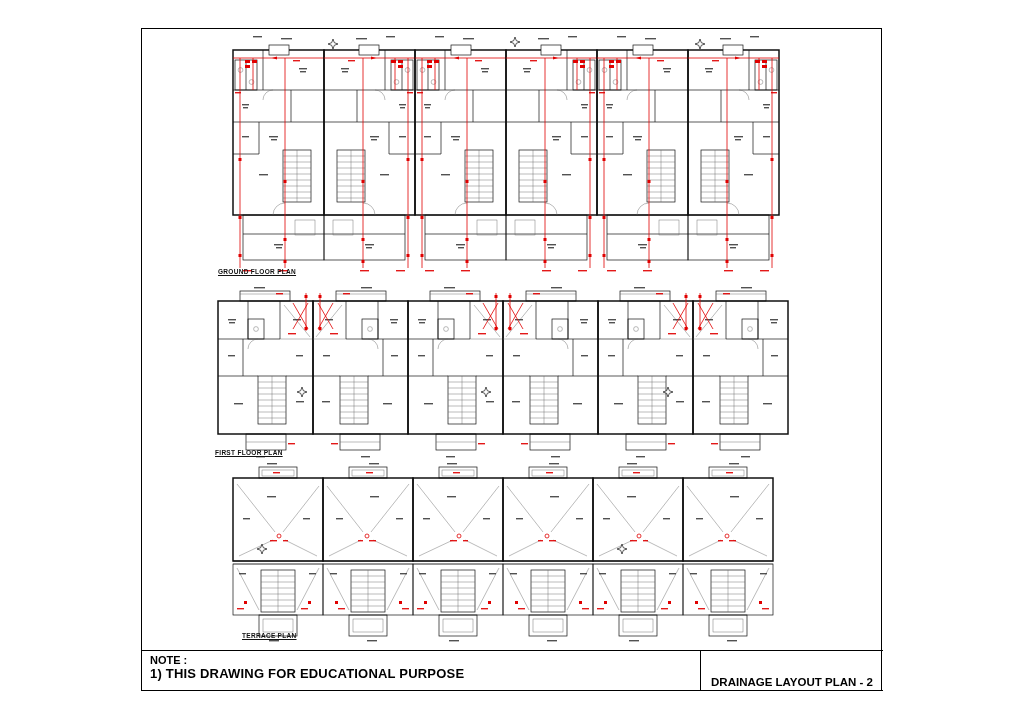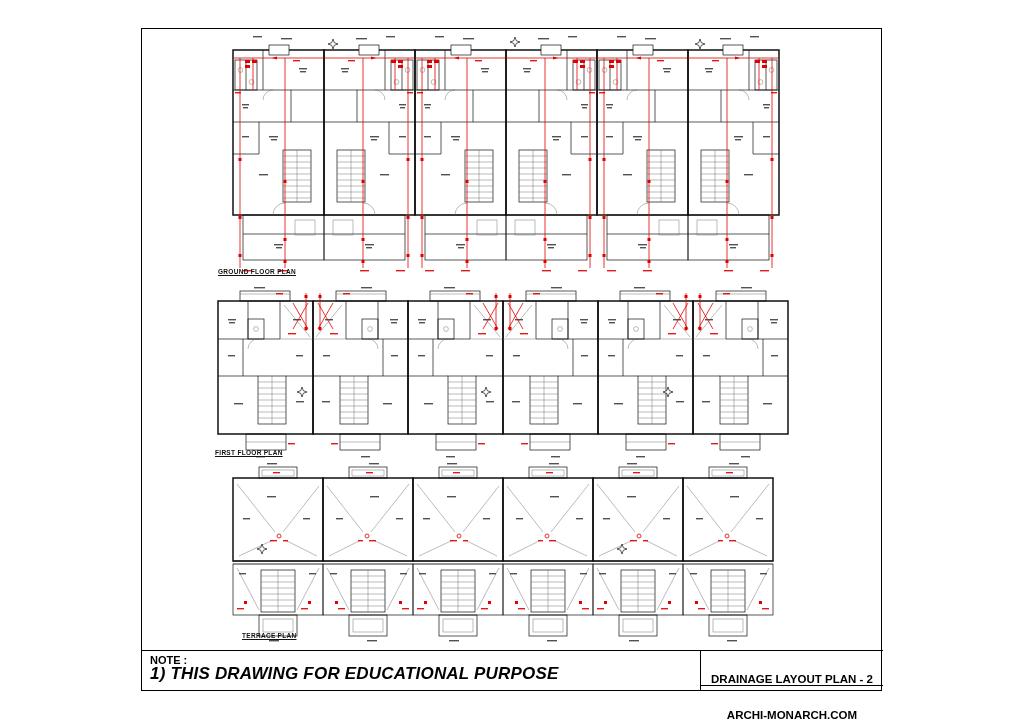--- a/index.html
+++ b/index.html
@@ -16,21 +16,21 @@
   .r{stroke:#e00000;stroke-width:0.8;fill:none}
   .rf{fill:#e00000;stroke:none}
   .tb{fill:#333;opacity:.85}
   .rb{fill:#e00000;opacity:.9}
   
   .plan-label{position:absolute;font-size:6.5px;font-weight:bold;letter-spacing:.3px;color:#111;
               text-decoration:underline;white-space:nowrap;}
   
   .note{position:absolute;left:150px;top:653px;color:#000;font-weight:bold;}
   .note .h{font-size:11px;line-height:14px;}
-  .note .l{font-size:17px;line-height:14px;letter-spacing:.2px;font-style:italic;}
+  .note .l{font-size:13px;line-height:14px;letter-spacing:.2px;}
   
   .title-block{position:absolute;left:700px;top:650px;width:183px;height:41px;border-left:1px solid #000;
                box-sizing:border-box;display:flex;flex-direction:column;}
   .title-block .cell{flex:1;display:flex;align-items:center;justify-content:center;
                      font-weight:bold;font-size:11.5px;color:#000;white-space:nowrap;margin-top:23px;}
   .title-block .cell:first-child{border-bottom:1px solid #000;}
 </style>
 </head>
 <body>
 
@@ -227,16 +227,15 @@
 
   <div class="strip-line"></div>
 
   <div class="note">
     <div class="h">NOTE :</div>
     <div class="l">1) THIS DRAWING FOR EDUCATIONAL PURPOSE</div>
   </div>
 
   <div class="title-block">
     <div class="cell">DRAINAGE LAYOUT PLAN - 2</div>
-    <div class="cell">ARCHI-MONARCH.COM</div>
   </div>
 
 </div>
 
 </body></html>

